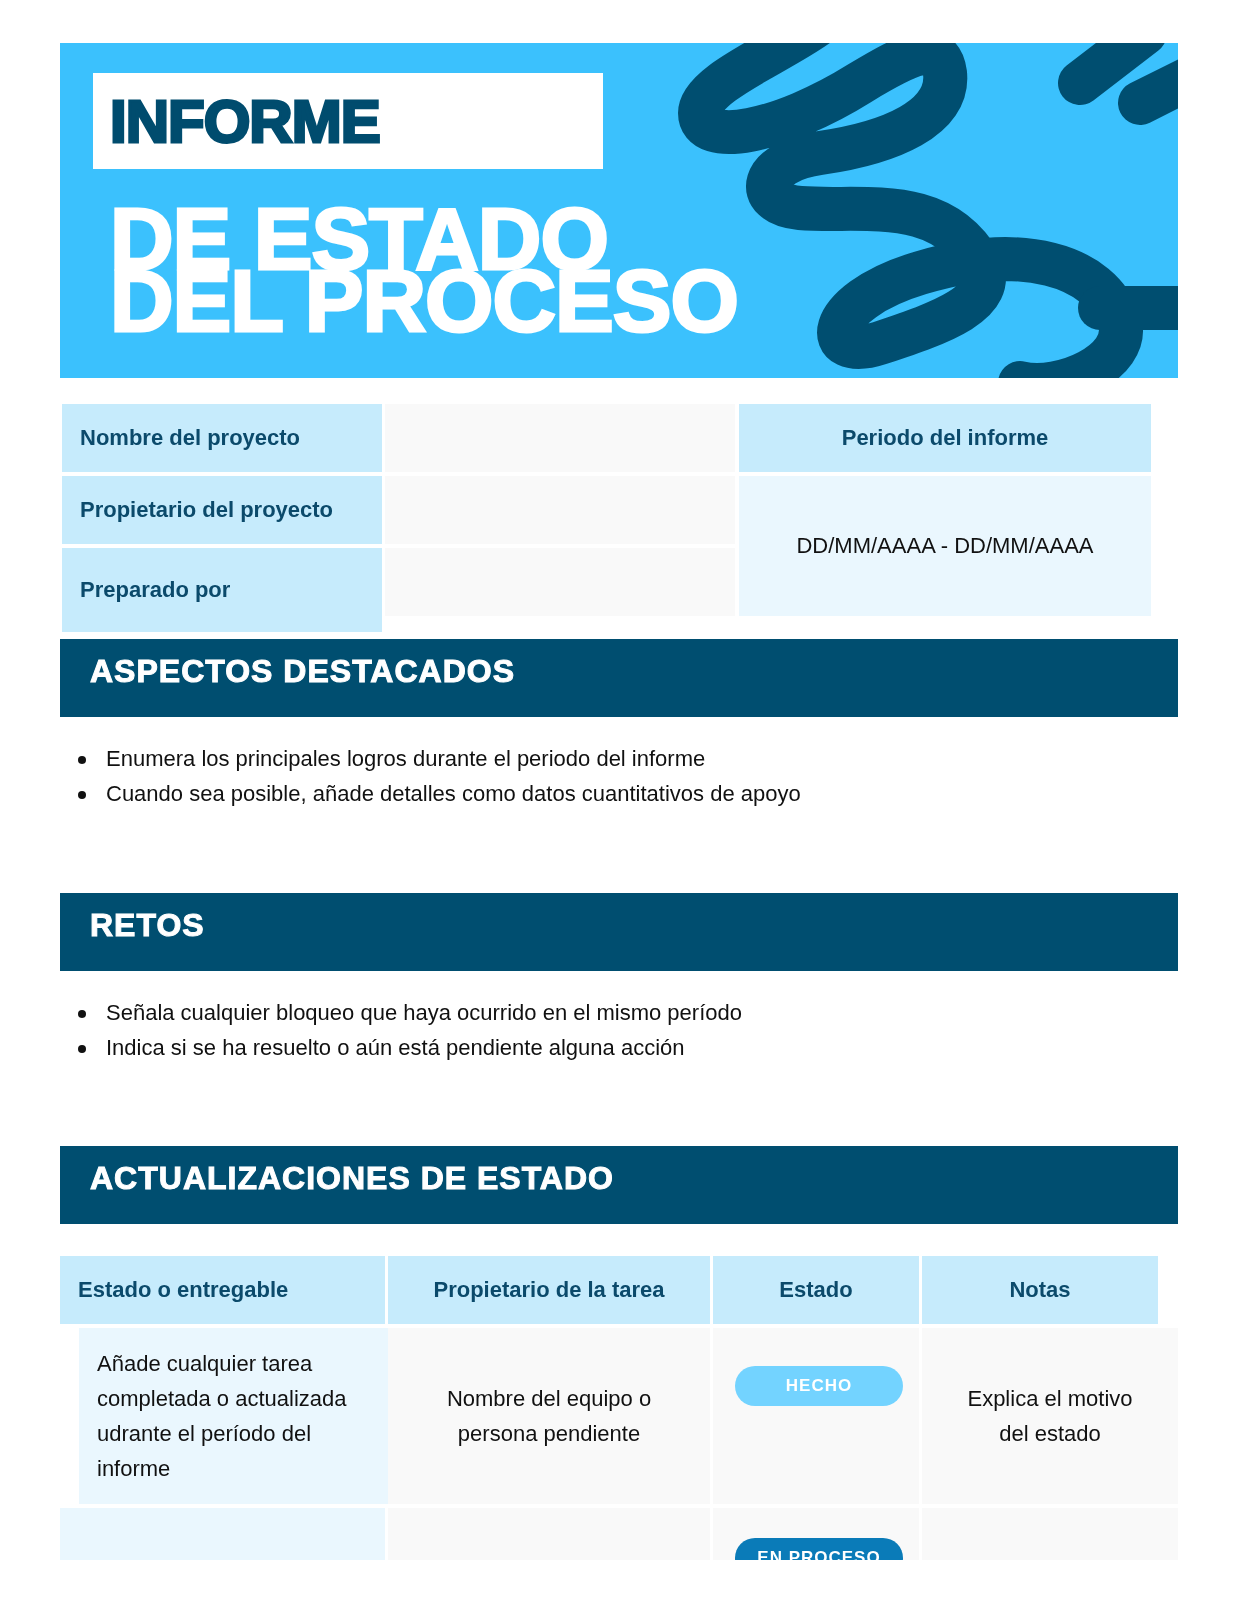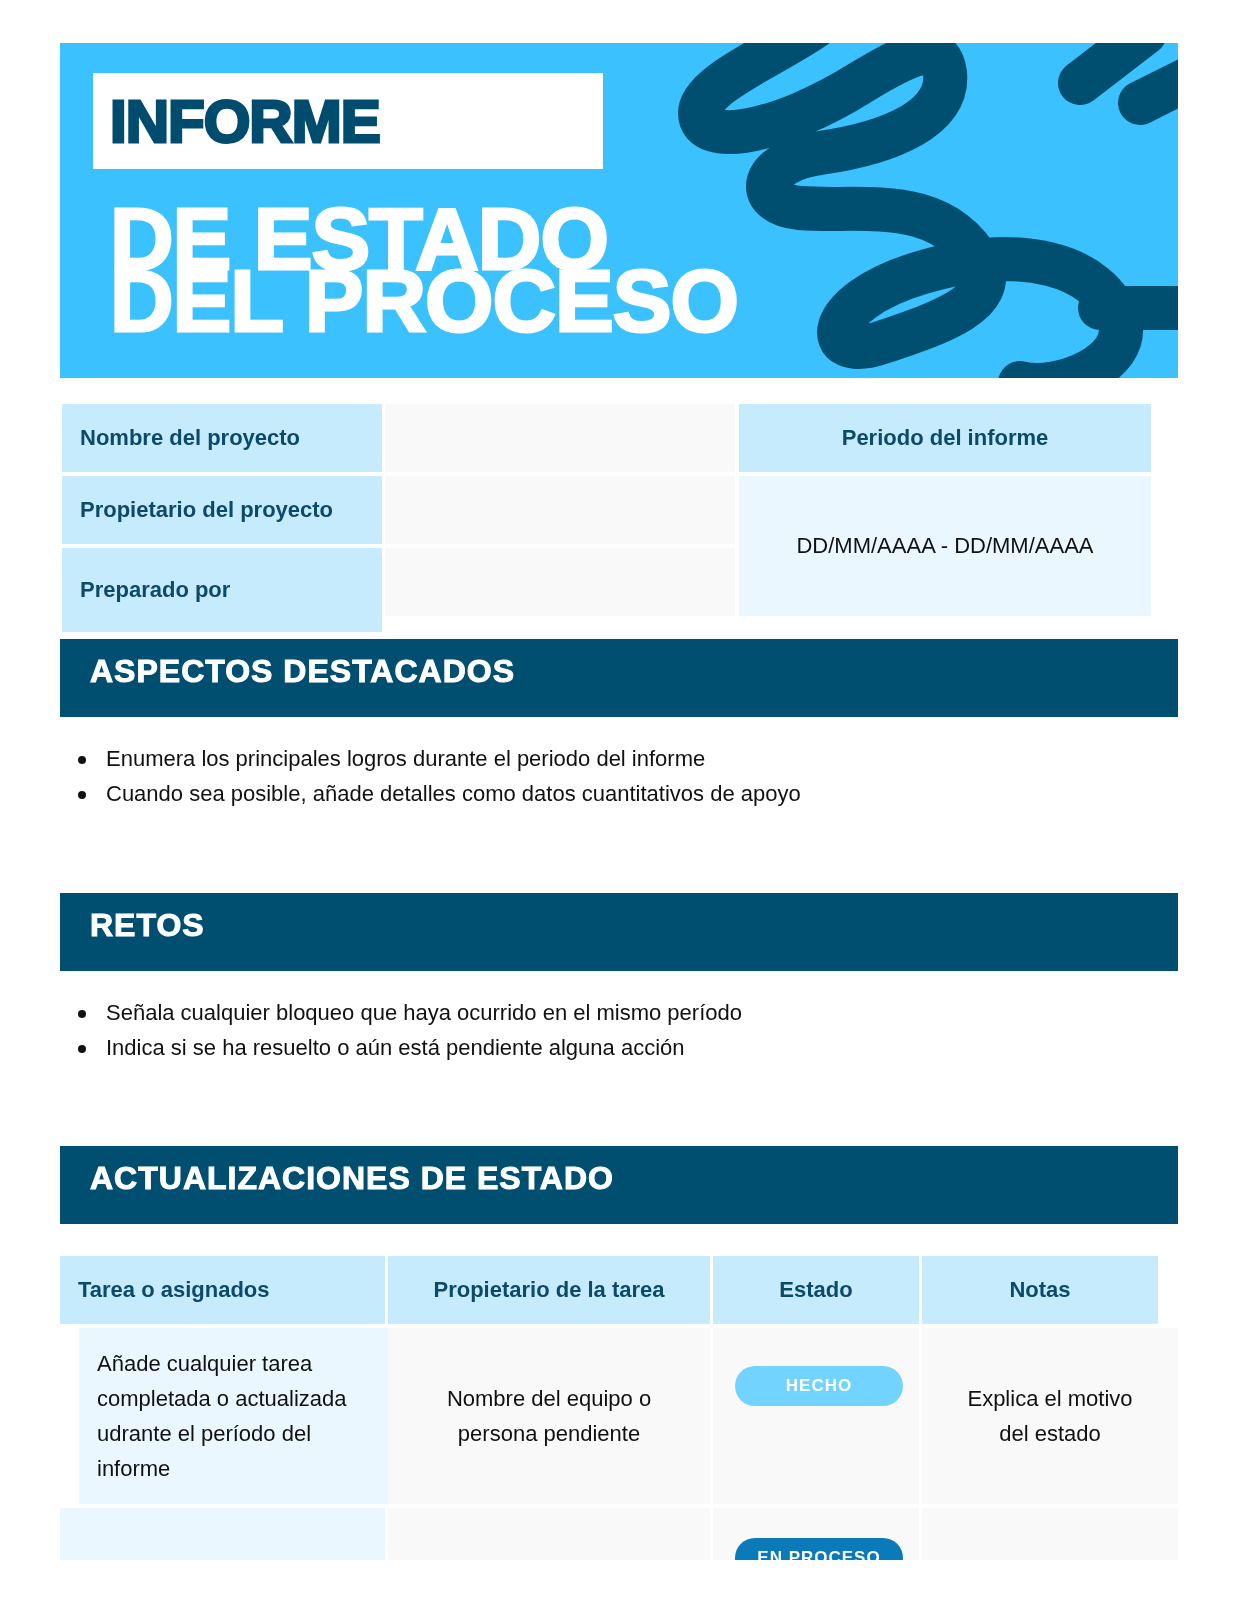--- a/index.html
+++ b/index.html
@@ -86,21 +86,21 @@
     <li>Señala cualquier bloqueo que haya ocurrido en el mismo período</li>
     <li>Indica si se ha resuelto o aún está pendiente alguna acción</li>
   </ul>
 
   <div class="sec" style="top:1146px;">
     <span>ACTUALIZACIONES DE ESTADO</span>
   </div>
 
   <div class="st">
 
-    <div class="cell th" style="left:0;top:0;width:325px;height:68px;padding-left:18px;">Tarea o asignados</div>
+    <div class="cell th" style="left:0;top:0;width:325px;height:68px;padding-left:18px;">Estado o entregable</div>
     <div class="cell th" style="left:328px;top:0;width:322px;height:68px;justify-content:center;">Propietario de la tarea</div>
     <div class="cell th" style="left:653px;top:0;width:206px;height:68px;justify-content:center;">Estado</div>
     <div class="cell th" style="left:862px;top:0;width:236px;height:68px;justify-content:center;">Notas</div>
 
     <div class="cell td-light" style="left:0;top:72px;width:325px;height:176px;padding:0 18px;line-height:35px;margin-left:19px;">Añade cualquier tarea completada o actualizada udrante el período del informe</div>
     <div class="cell td-grey" style="left:328px;top:72px;width:322px;height:176px;justify-content:center;text-align:center;padding:0 40px;line-height:35px;">Nombre del equipo o persona pendiente</div>
     <div class="cell td-grey" style="left:653px;top:72px;width:206px;height:176px;">
       <div class="pill pill-done" style="left:22px;top:38px;width:168px;">HECHO</div>
     </div>
     <div class="cell td-grey" style="left:862px;top:72px;width:256px;height:176px;justify-content:center;text-align:center;padding:0 30px;line-height:35px;">Explica el motivo del estado</div>

